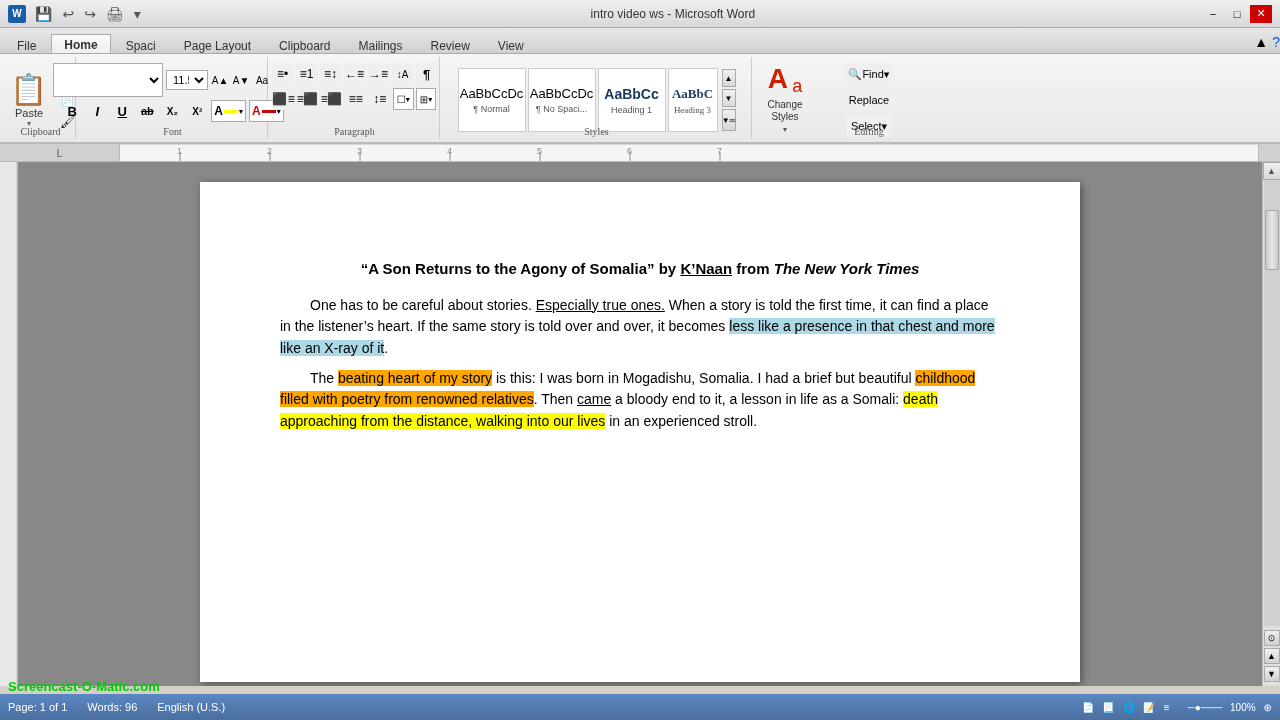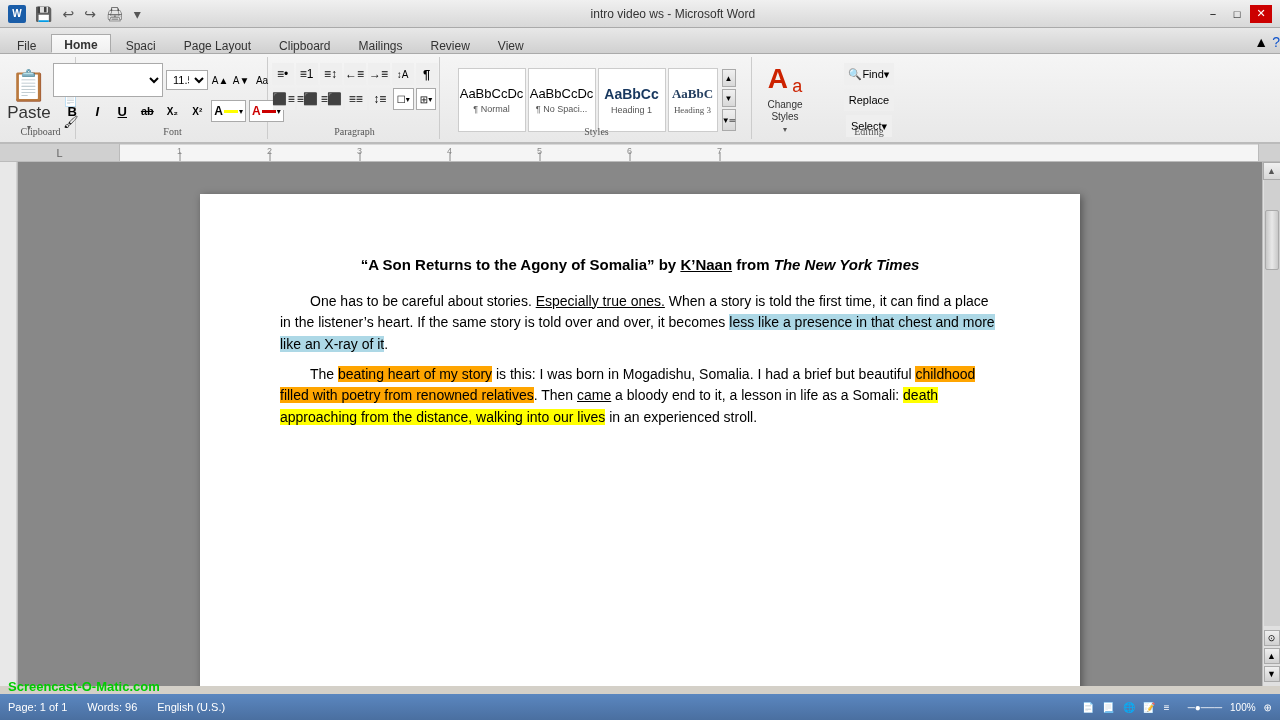--- a/index.html
+++ b/index.html
@@ -213,22 +213,22 @@
       flex: 1;
       background: #a0a0a0;
       overflow: hidden;
       position: relative;
     }
 
     #page {
       background: white;
       width: 880px;
       min-height: 500px;
-      margin: 32px auto;
-      padding: 60px 80px;
+      margin: 20px auto;
+      padding: 76px 80px;
       box-shadow: 2px 2px 8px rgba(0,0,0,0.4);
       font-family: Arial, sans-serif;
       font-size: 14.5px;
       line-height: 1.5;
       color: #000;
     }
 
     
     #scrollbar {
       width: 18px;
@@ -373,21 +373,21 @@
   </div>
 </div>
 
 <div id="ribbon">
 
   <div class="ribbon-group" style="width:70px;">
     <div class="ribbon-group-content">
       <div style="display:flex; flex-direction:column; align-items:center;">
         <div class="paste-btn">
           <span style="font-size:30px;">📋</span>
-          <span style="font-size:17px; color:#333;">Paste</span>
+          <span style="font-size:11px; color:#333;">Paste</span>
           <span style="font-size:8px; color:#666;">▾</span>
         </div>
       </div>
       <div style="display:flex; flex-direction:column; gap:4px; margin-left:2px;">
         <button class="small-btn" style="font-size:12px;">✂</button>
         <button class="small-btn" style="font-size:12px;">📄</button>
         <button class="small-btn" style="font-size:12px;">🖌</button>
       </div>
     </div>
     <div class="ribbon-group-label">Clipboard</div>

